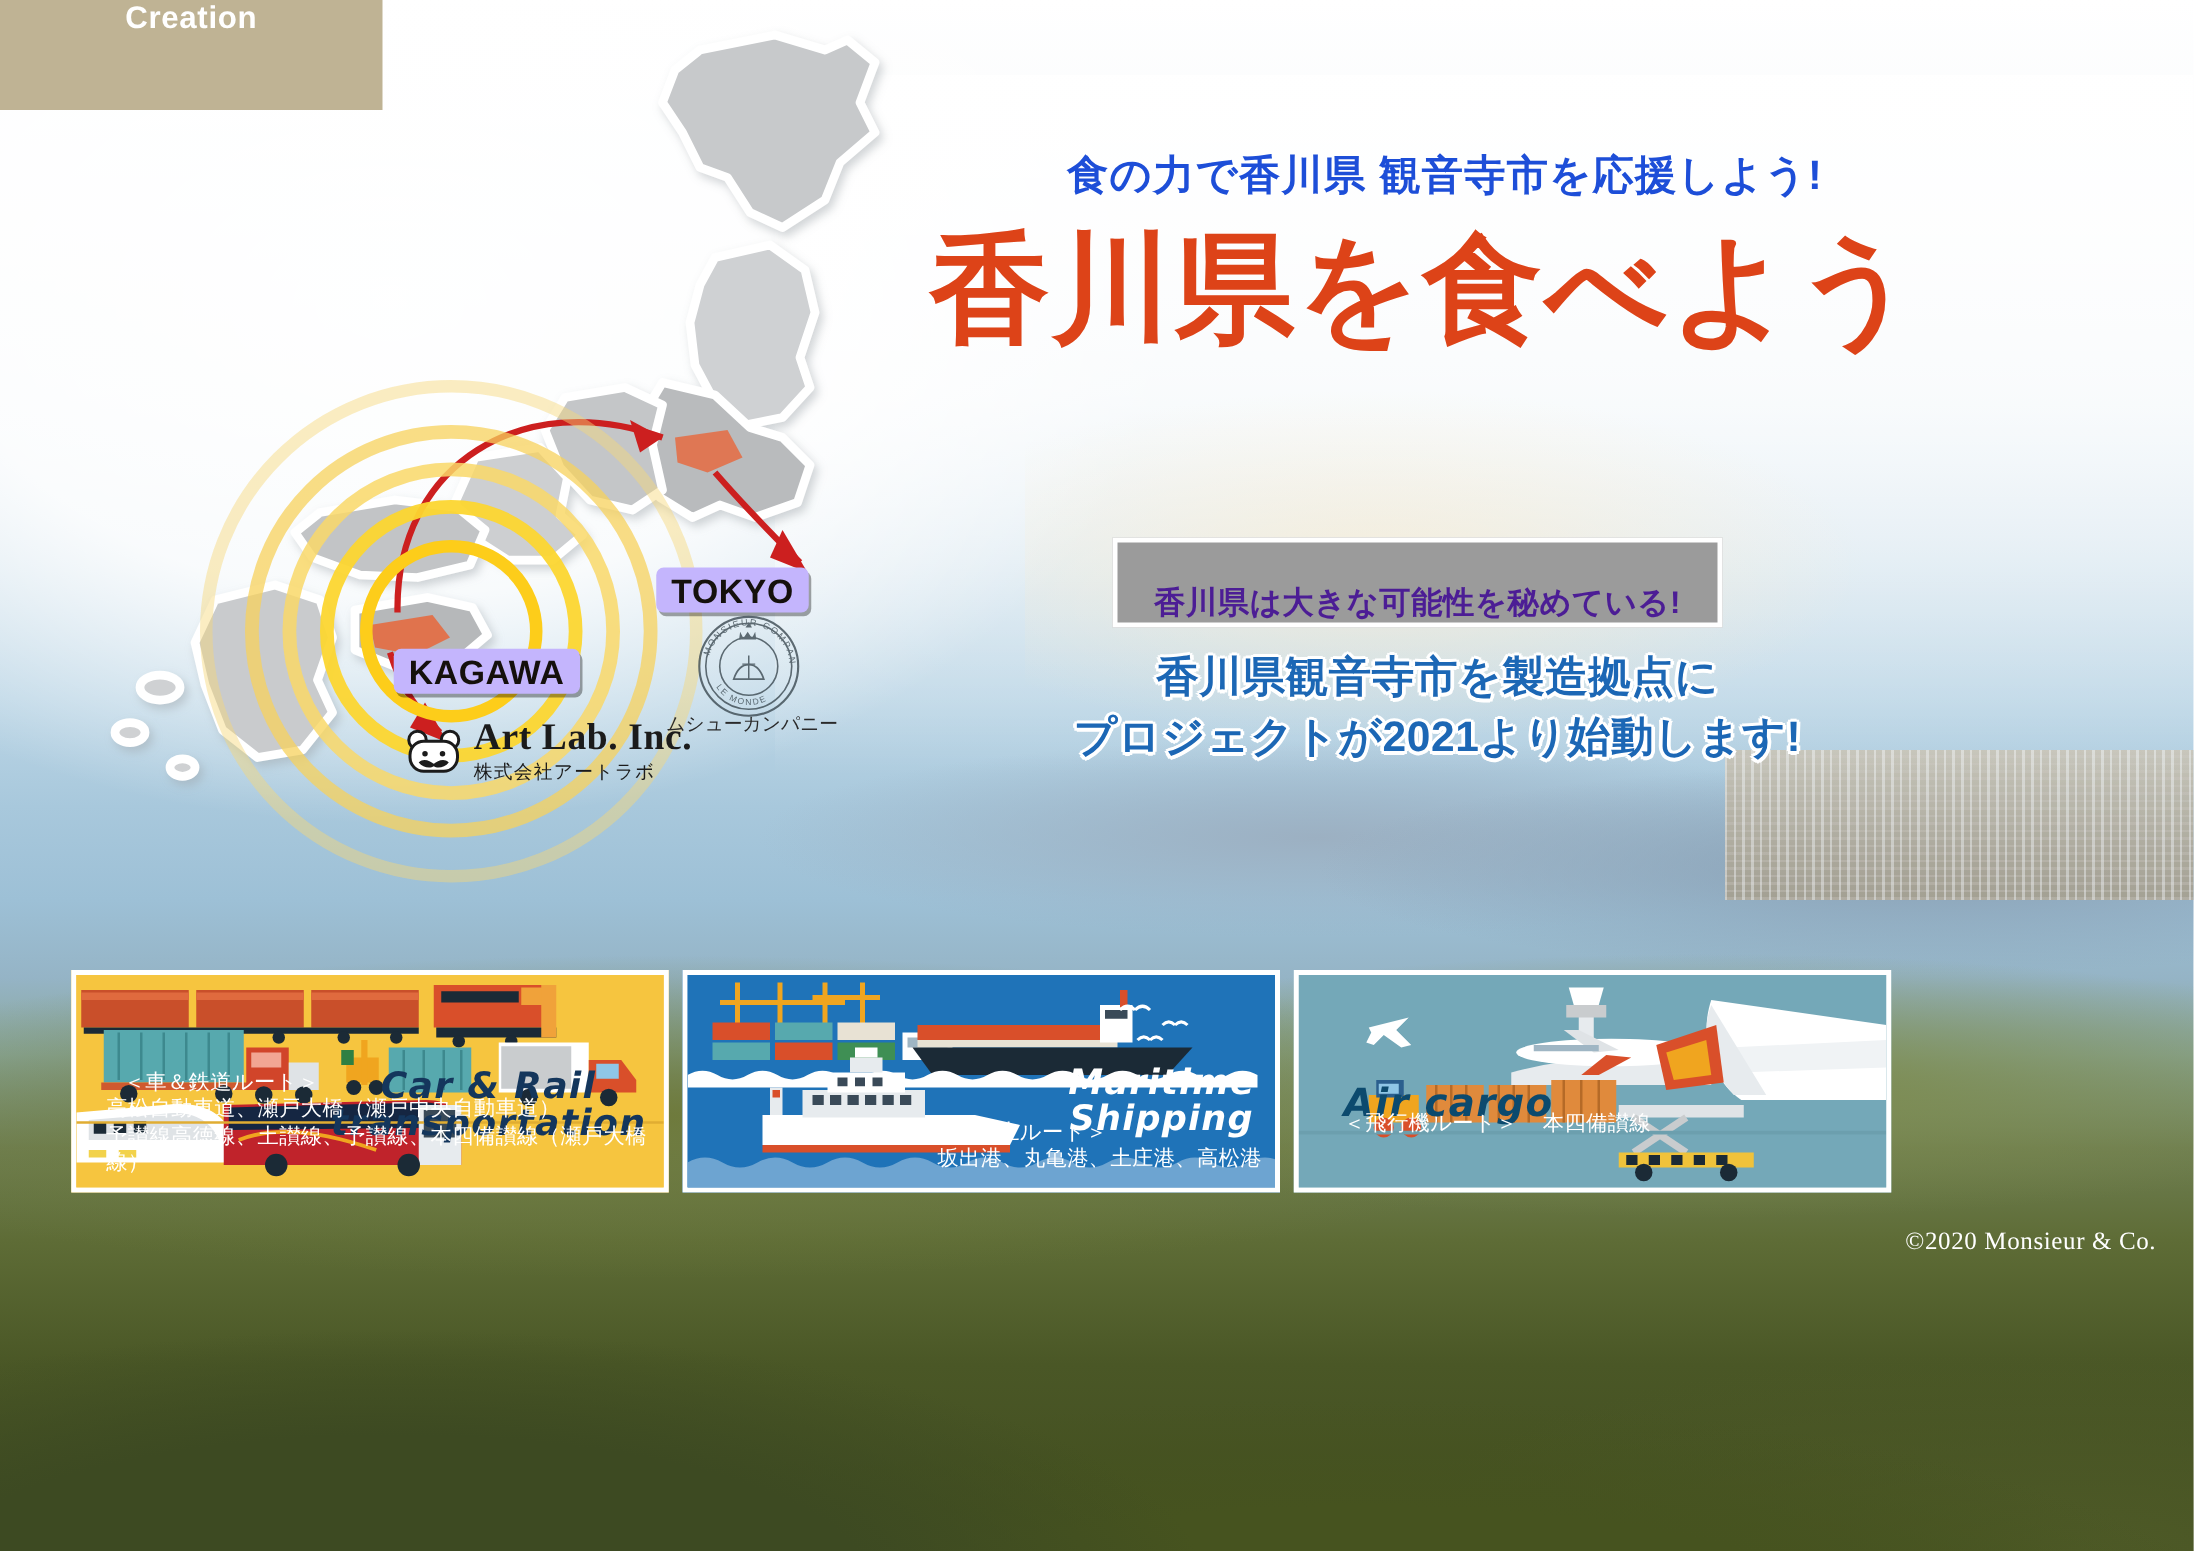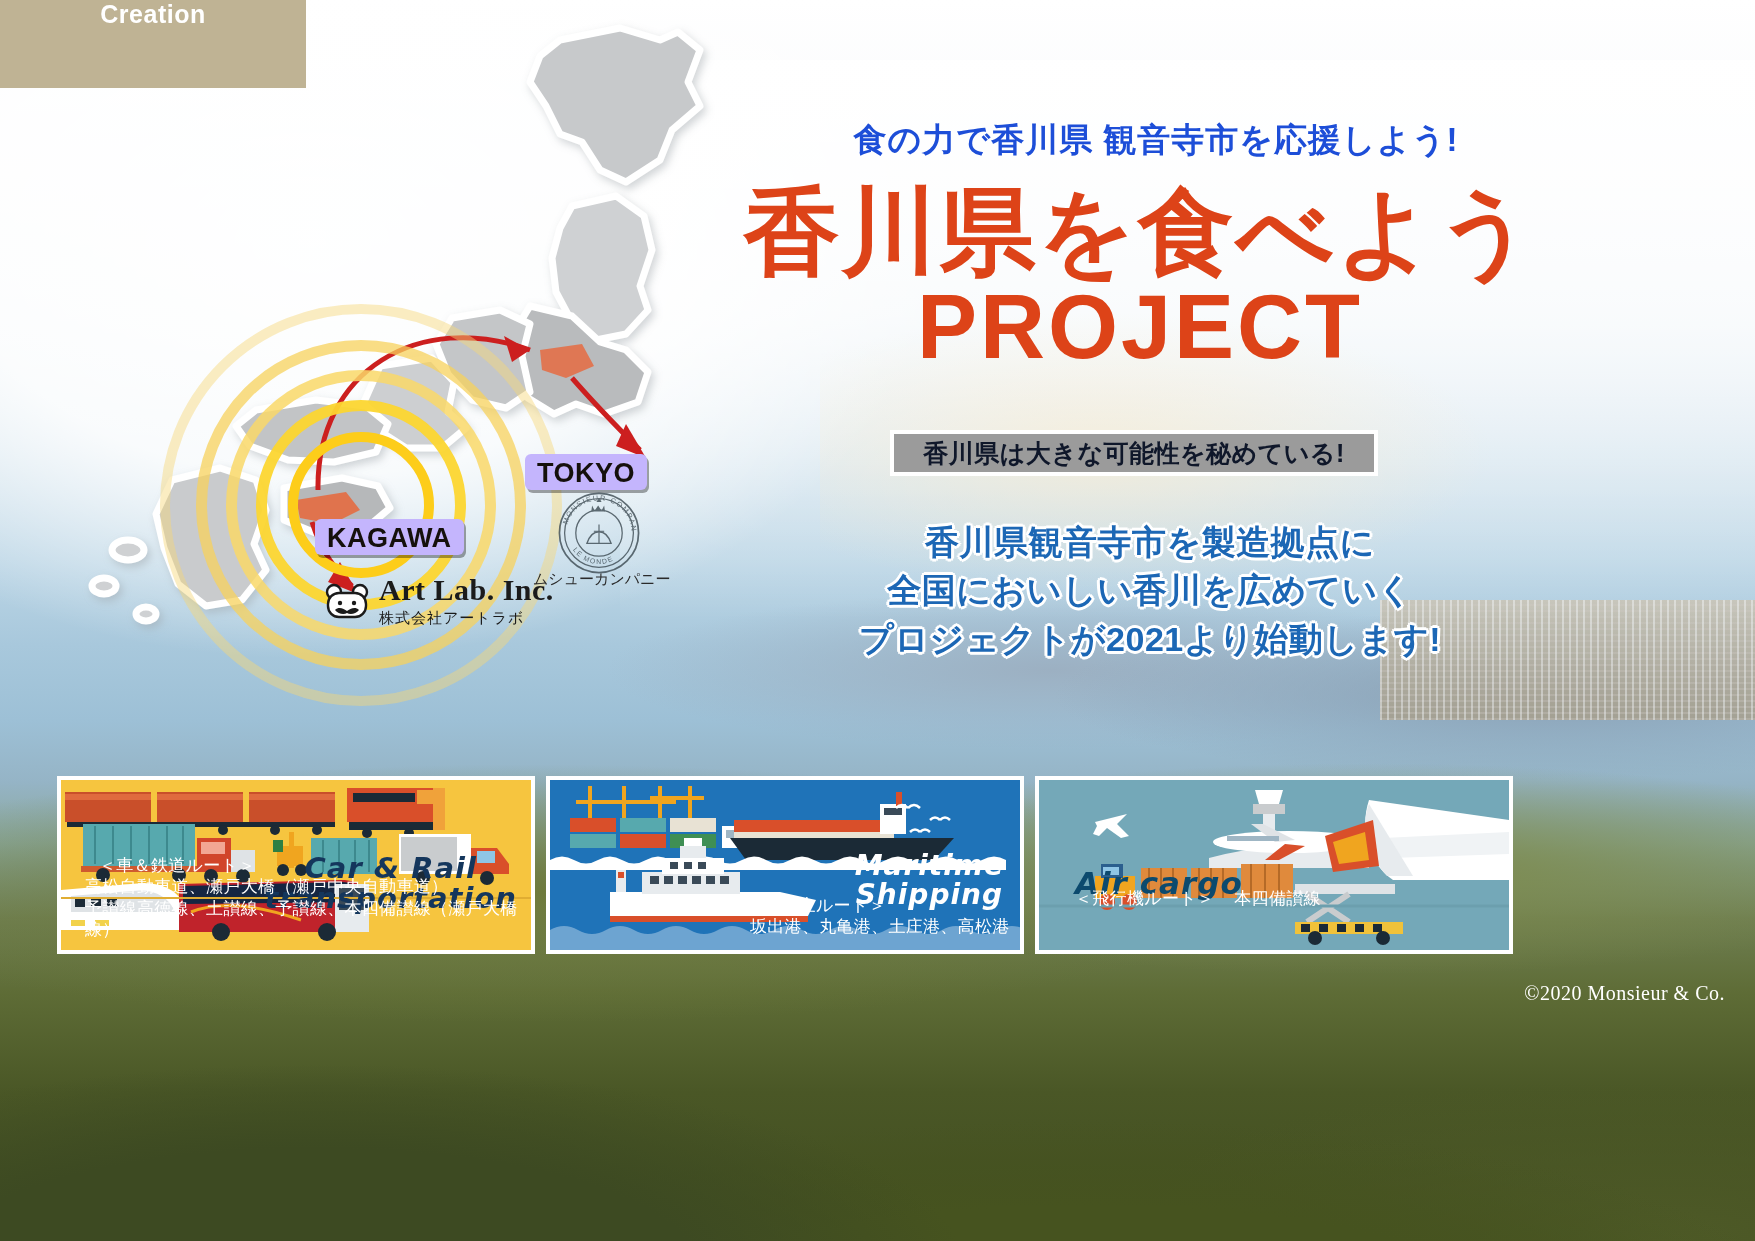--- a/index.html
+++ b/index.html
@@ -103,24 +103,24 @@
     text-shadow:0 0 6px #fff, 0 0 6px #fff, 0 0 10px #fff;
   }
   .title{
     position:absolute; left:700px; top:185px; width:880px; text-align:center;
     color:#dd4318; font-weight:bold; line-height:.98;
   }
   .title .jp{ display:block; font-size:96px; letter-spacing:2px; }
   .title .en{ display:block; font-size:90px; letter-spacing:3px; margin-top:4px; }
 
   .gray-banner{
-    position:absolute; left:890px; top:430px; width:488px; height:46px;
+    position:absolute; left:890px; top:430px; width:488px; height:72px;
     background:#9b9b9b; border:4px solid #ffffff;
-    display:flex; align-items:center; justify-content:center;
-    color:#0f172a; font-size:25px; font-weight:bold; letter-spacing:.5px;
+    display:flex; align-items:flex-end; justify-content:center;
+    color:#4c1d95; font-size:25px; font-weight:bold; letter-spacing:.5px;
   }
 
   .body-copy{
     position:absolute; left:820px; top:518px; width:660px; text-align:center;
     font-size:34px; font-weight:bold; color:#1c67b5; line-height:1.42; letter-spacing:.5px;
     text-shadow:
       -2px -2px 0 #fff, 2px -2px 0 #fff, -2px 2px 0 #fff, 2px 2px 0 #fff,
       -3px 0 0 #fff, 3px 0 0 #fff, 0 -3px 0 #fff, 0 3px 0 #fff;
   }
   .body-copy span{ display:block; }
@@ -270,30 +270,28 @@
     <path d="M36 62 C42 44, 58 44, 64 62 Z" fill="none" stroke="#3c4a52" stroke-width="1.6"></path>
     <line x1="50" y1="40" x2="50" y2="62" stroke="#3c4a52" stroke-width="1.4"></line>
     <line x1="44" y1="48" x2="56" y2="48" stroke="#3c4a52" stroke-width="1.2"></line>
   </svg>
   <div class="seal-cap">ムシューカンパニー</div>
 
   <div class="lead">食の力で香川県 観音寺市を応援しよう!</div>
 
   <div class="title">
     <span class="jp">香川県を食べよう</span>
-    <span class="en">PROJECT</span>
   </div>
 
   <div class="gray-banner">
     <span>香川県は大きな可能性を秘めている!</span>
   </div>
 
   <div class="body-copy">
     <span>香川県観音寺市を製造拠点に</span>
-    <span>全国においしい香川を広めていく</span>
     <span>プロジェクトが2021より始動します!</span>
   </div>
 
   <div class="card" id="card-rail">
     <svg class="art" viewBox="0 0 470 170" preserveAspectRatio="none">
       <rect width="470" height="170" fill="#f6c53f"></rect>
 
       <g>
         <rect x="4" y="12" width="86" height="30" fill="#c94f2a"></rect>
         <rect x="4" y="14" width="86" height="6" fill="#e06a3e"></rect>

